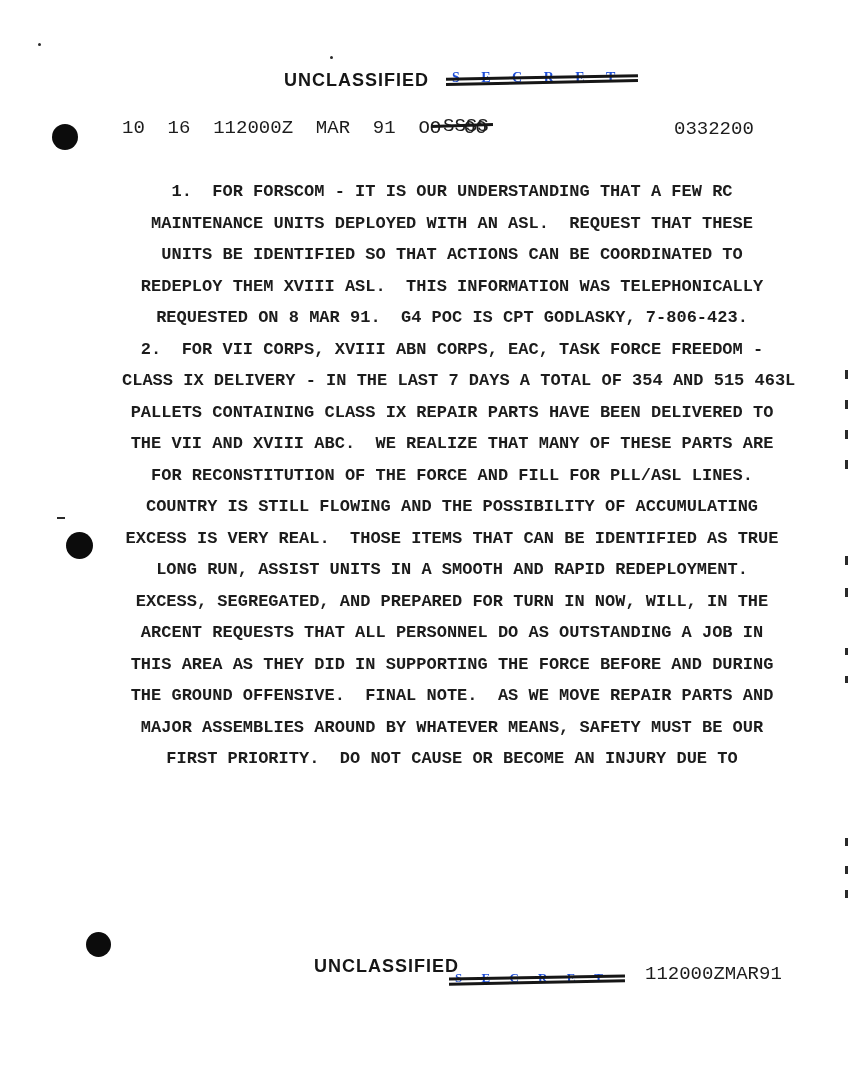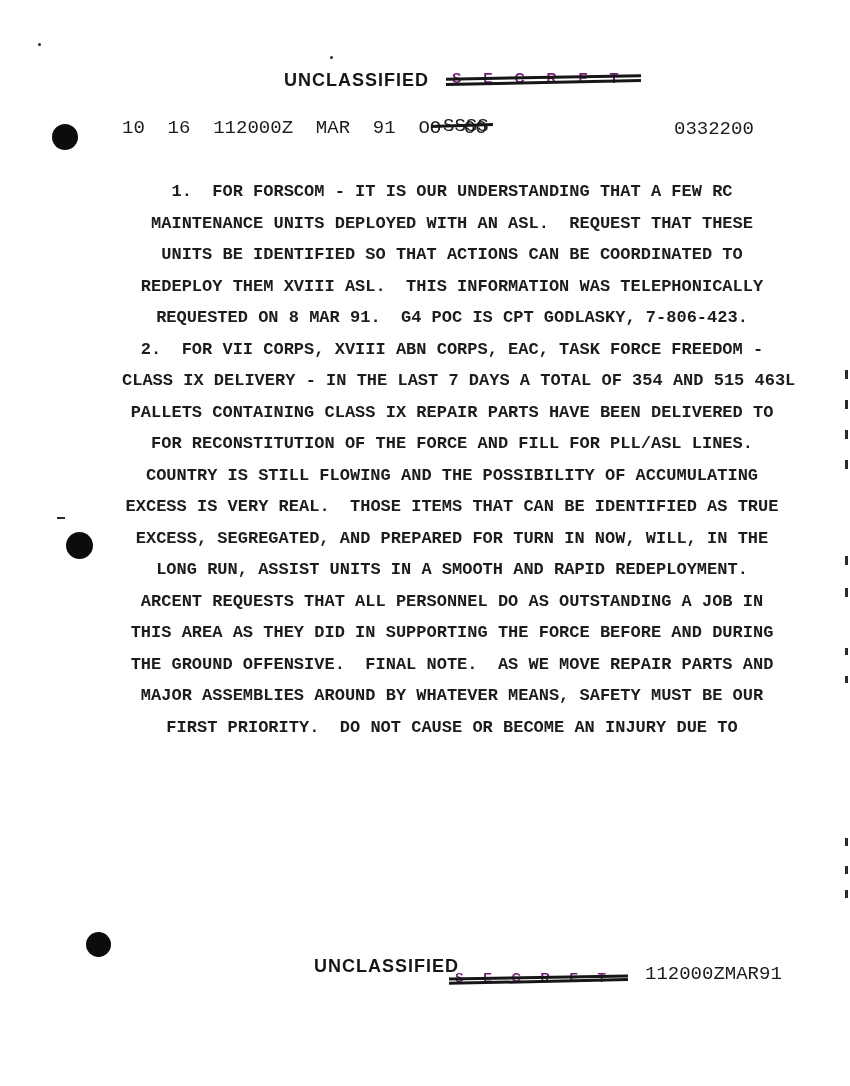--- a/index.html
+++ b/index.html
@@ -19,25 +19,25 @@
     font-family: "Liberation Sans", sans-serif;
     font-weight: 700;
     font-size: 18px;
     letter-spacing: 1px;
     color: #161616;
     white-space: pre;
   }
   
   .struck {
     position: absolute;
-    font-family: Liberation Sans, sans-serif;
+    font-family: Liberation Serif, serif;
     font-weight: 700;
     font-size: 14px;
     letter-spacing: 9px;
-    color: #701a75;
+    color: #1d4ed8;
     white-space: pre;
   }
   .struck::before, .struck::after {
     content: "";
     position: absolute;
     left: -6px;
     right: -14px;
     height: 3px;
     background: #161616;
   }
@@ -115,25 +115,26 @@
 
   <div class="body-block">
     <div class="body-line">1.  FOR FORSCOM - IT IS OUR UNDERSTANDING THAT A FEW RC</div>
     <div class="body-line">MAINTENANCE UNITS DEPLOYED WITH AN ASL.  REQUEST THAT THESE</div>
     <div class="body-line">UNITS BE IDENTIFIED SO THAT ACTIONS CAN BE COORDINATED TO</div>
     <div class="body-line">REDEPLOY THEM XVIII ASL.  THIS INFORMATION WAS TELEPHONICALLY</div>
     <div class="body-line">REQUESTED ON 8 MAR 91.  G4 POC IS CPT GODLASKY, 7-806-423.</div>
     <div class="body-line">2.  FOR VII CORPS, XVIII ABN CORPS, EAC, TASK FORCE FREEDOM -</div>
     <div class="body-line">CLASS IX DELIVERY - IN THE LAST 7 DAYS A TOTAL OF 354 AND 515 463L</div>
     <div class="body-line">PALLETS CONTAINING CLASS IX REPAIR PARTS HAVE BEEN DELIVERED TO</div>
+    <div class="body-line">THE VII AND XVIII ABC.  WE REALIZE THAT MANY OF THESE PARTS ARE</div>
     <div class="body-line">FOR RECONSTITUTION OF THE FORCE AND FILL FOR PLL/ASL LINES.</div>
     <div class="body-line">COUNTRY IS STILL FLOWING AND THE POSSIBILITY OF ACCUMULATING</div>
     <div class="body-line">EXCESS IS VERY REAL.  THOSE ITEMS THAT CAN BE IDENTIFIED AS TRUE</div>
+    <div class="body-line">LONG RUN, ASSIST UNITS IN A SMOOTH AND RAPID REDEPLOYMENT.</div>
     <div class="body-line">EXCESS, SEGREGATED, AND PREPARED FOR TURN IN NOW, WILL, IN THE</div>
-    <div class="body-line">LONG RUN, ASSIST UNITS IN A SMOOTH AND RAPID REDEPLOYMENT.</div>
     <div class="body-line">ARCENT REQUESTS THAT ALL PERSONNEL DO AS OUTSTANDING A JOB IN</div>
     <div class="body-line">THIS AREA AS THEY DID IN SUPPORTING THE FORCE BEFORE AND DURING</div>
     <div class="body-line">THE GROUND OFFENSIVE.  FINAL NOTE.  AS WE MOVE REPAIR PARTS AND</div>
     <div class="body-line">MAJOR ASSEMBLIES AROUND BY WHATEVER MEANS, SAFETY MUST BE OUR</div>
     <div class="body-line">FIRST PRIORITY.  DO NOT CAUSE OR BECOME AN INJURY DUE TO</div>
   </div>
 
   <div class="stamp" style="top: 956px; left: 314px;">UNCLASSIFIED</div>
 
   <div class="struck" style="top: 970px; left: 455px; font-size: 13px; letter-spacing: 8px;">S E C R E T</div>

